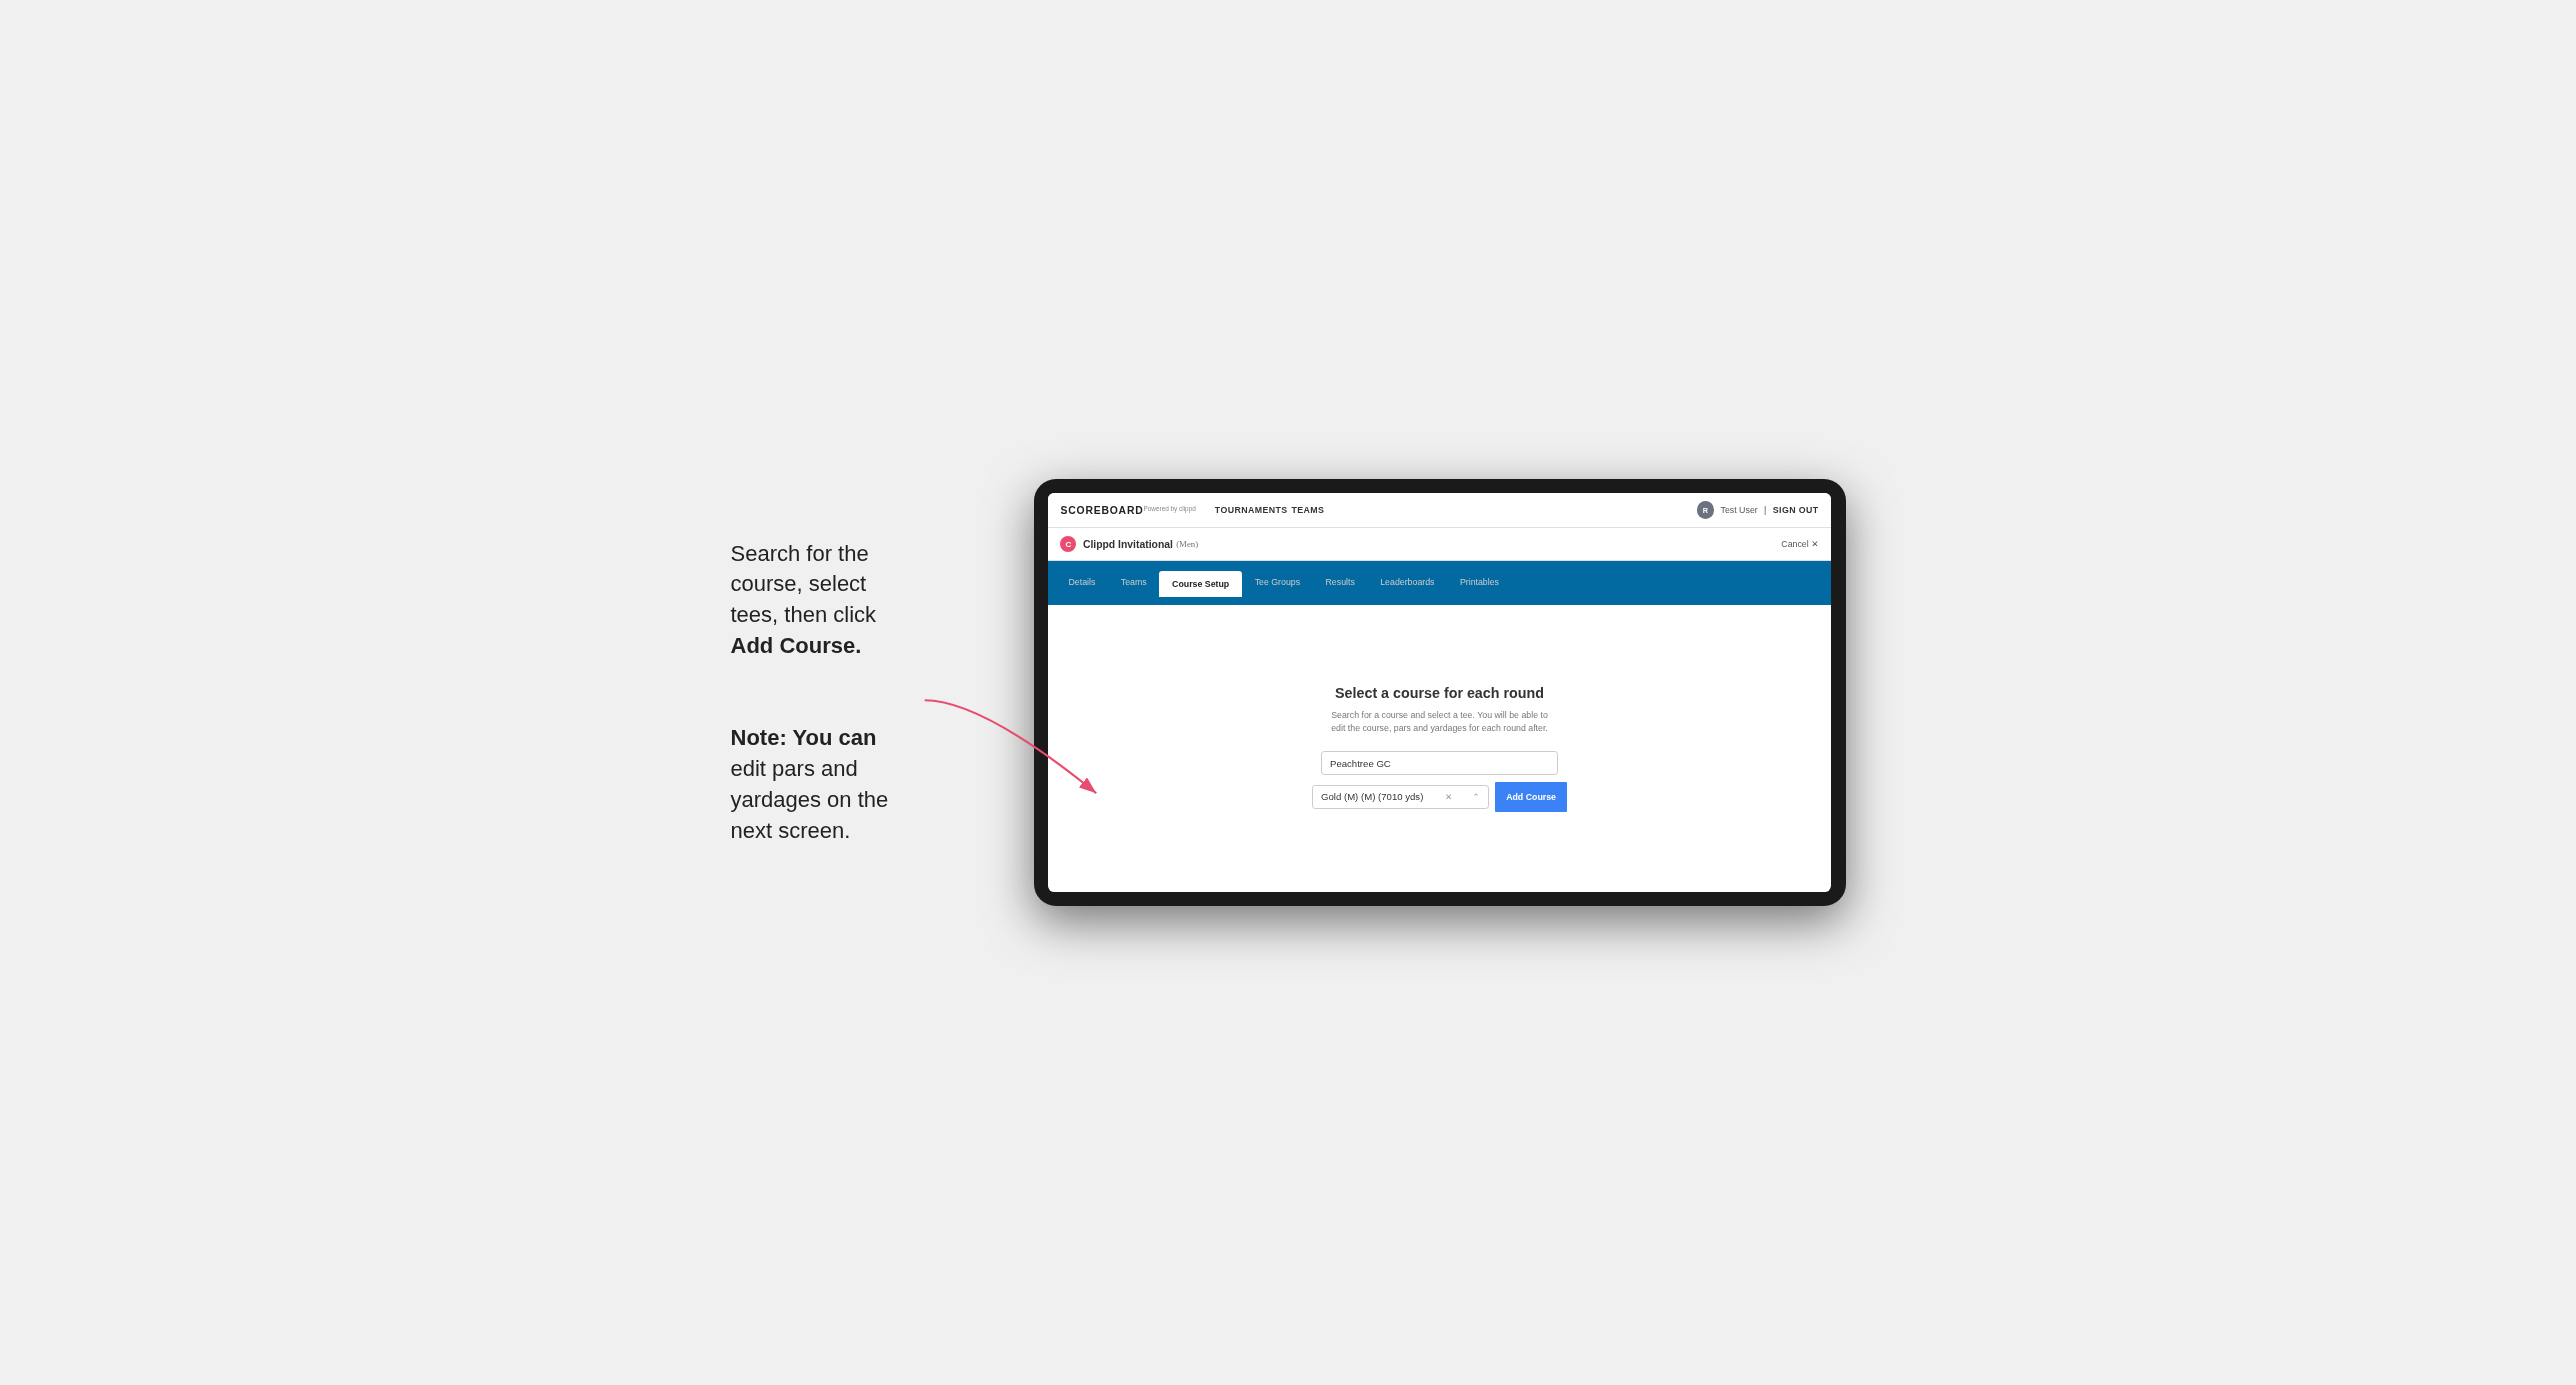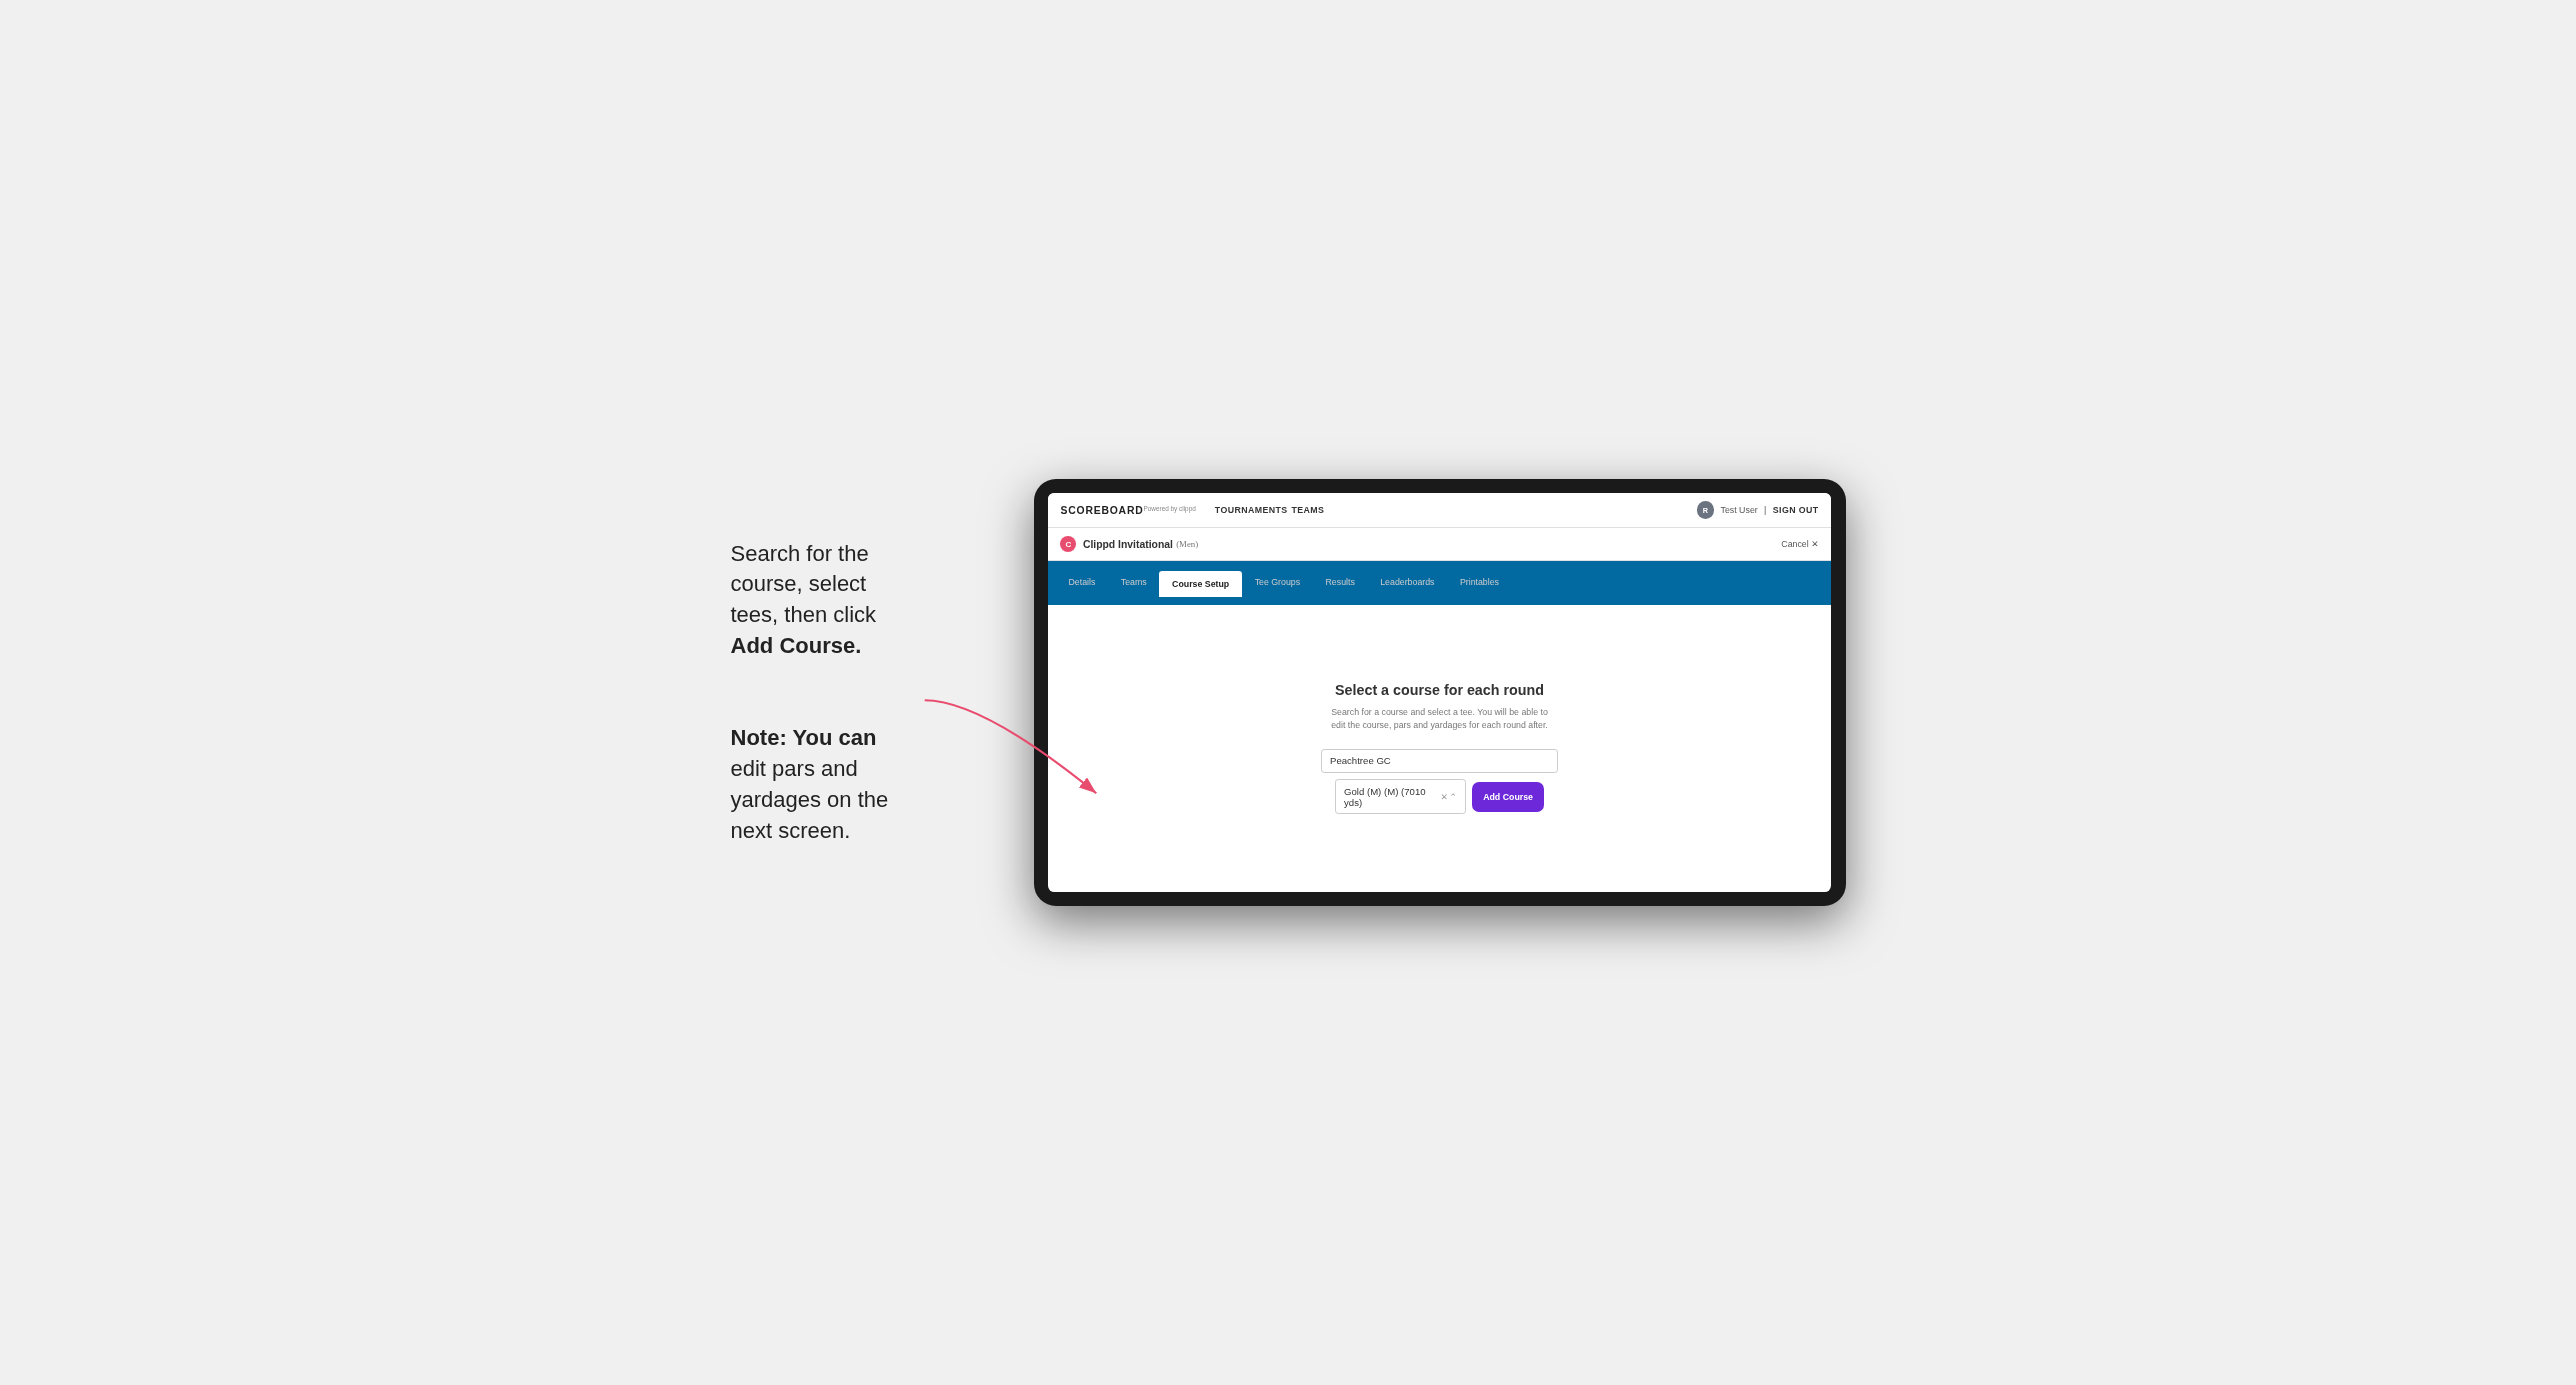--- a/index.html
+++ b/index.html
@@ -213,29 +213,29 @@
       font-size: 9.6px;
       color: #333;
       margin-bottom: 6.4px;
       outline: none;
     }
 
     .tee-select-row {
       display: flex;
       align-items: center;
       gap: 6.4px;
-      width: 209px;
+      width: 255px;
     }
 
     .add-course-btn {
-      background: #6d28d9;
+      background: #3b82f6;
       color: white;
       border: none;
       padding: 10px 11px;
-      border-radius: 7px;
+      border-radius: 1px;
       font-size: 8.8px;
       font-weight: 600;
       cursor: pointer;
       white-space: nowrap;
     }
 
     
     .arrow-svg {
       position: absolute;
       left: 96px;

